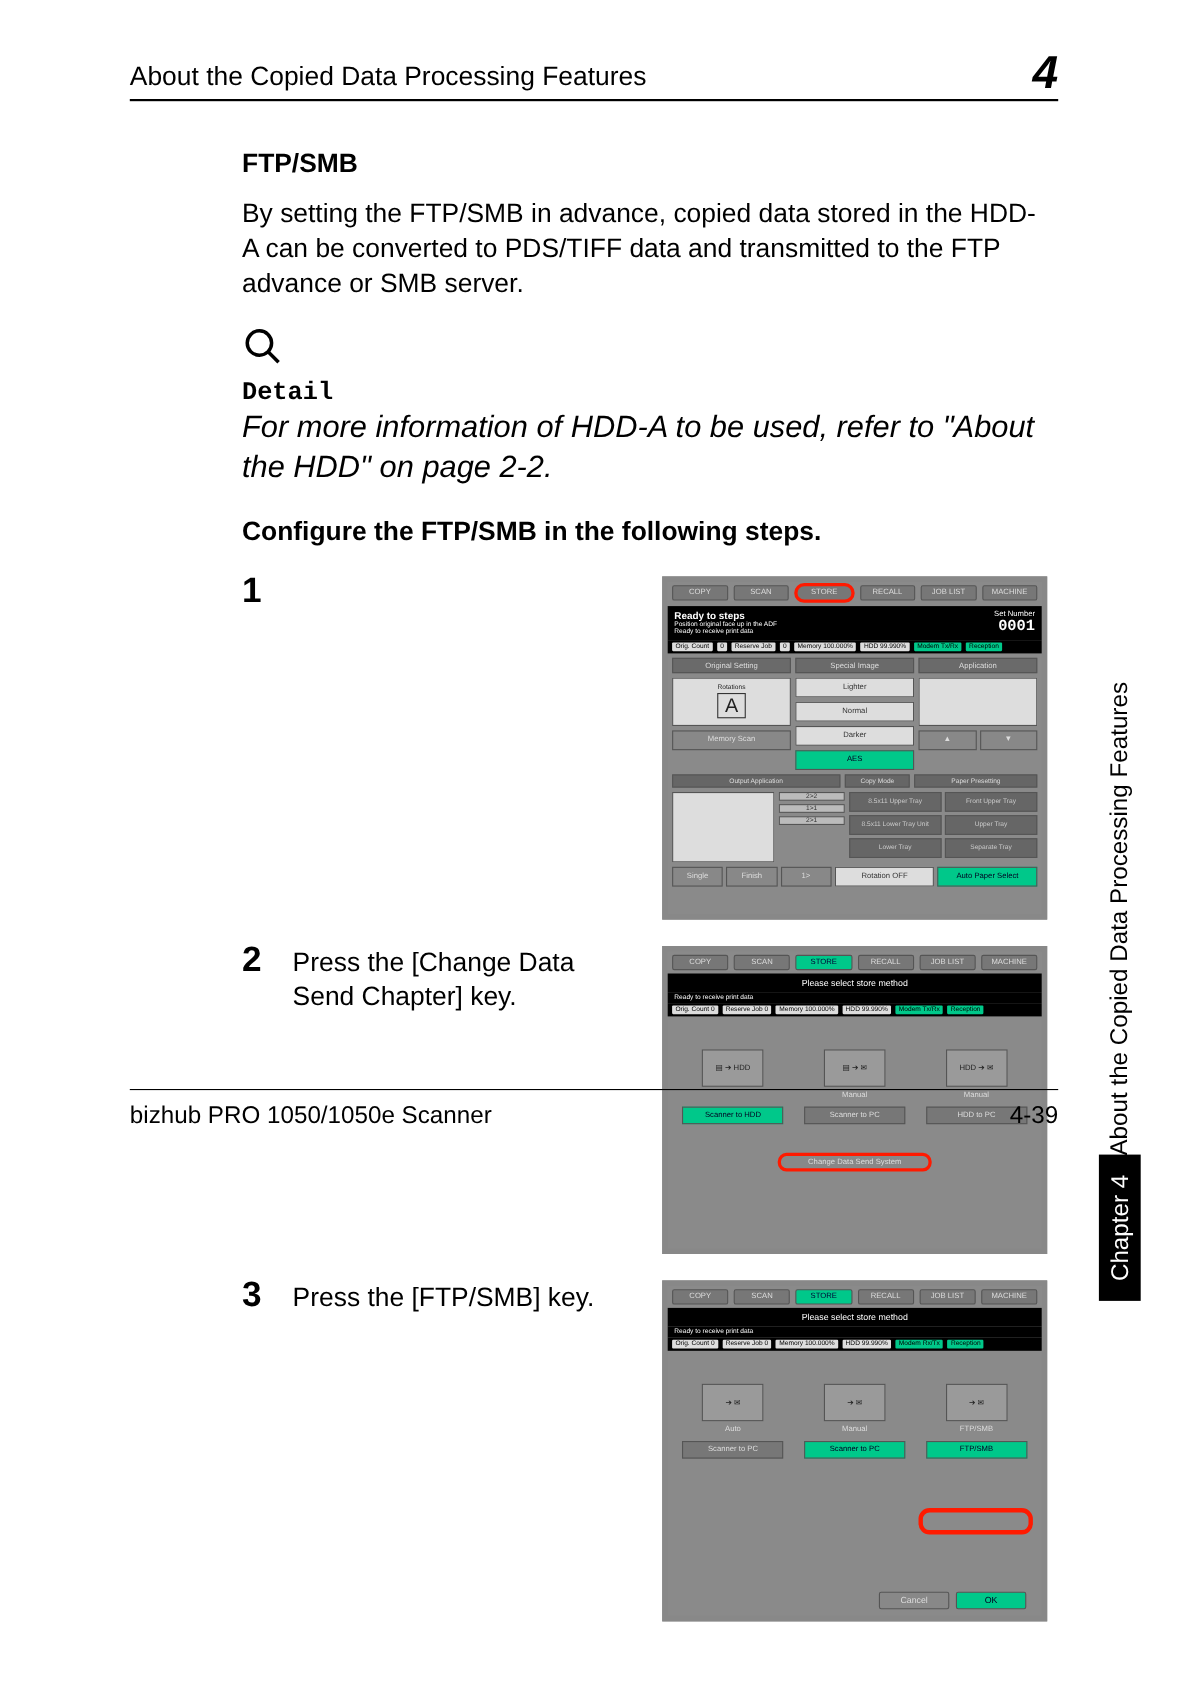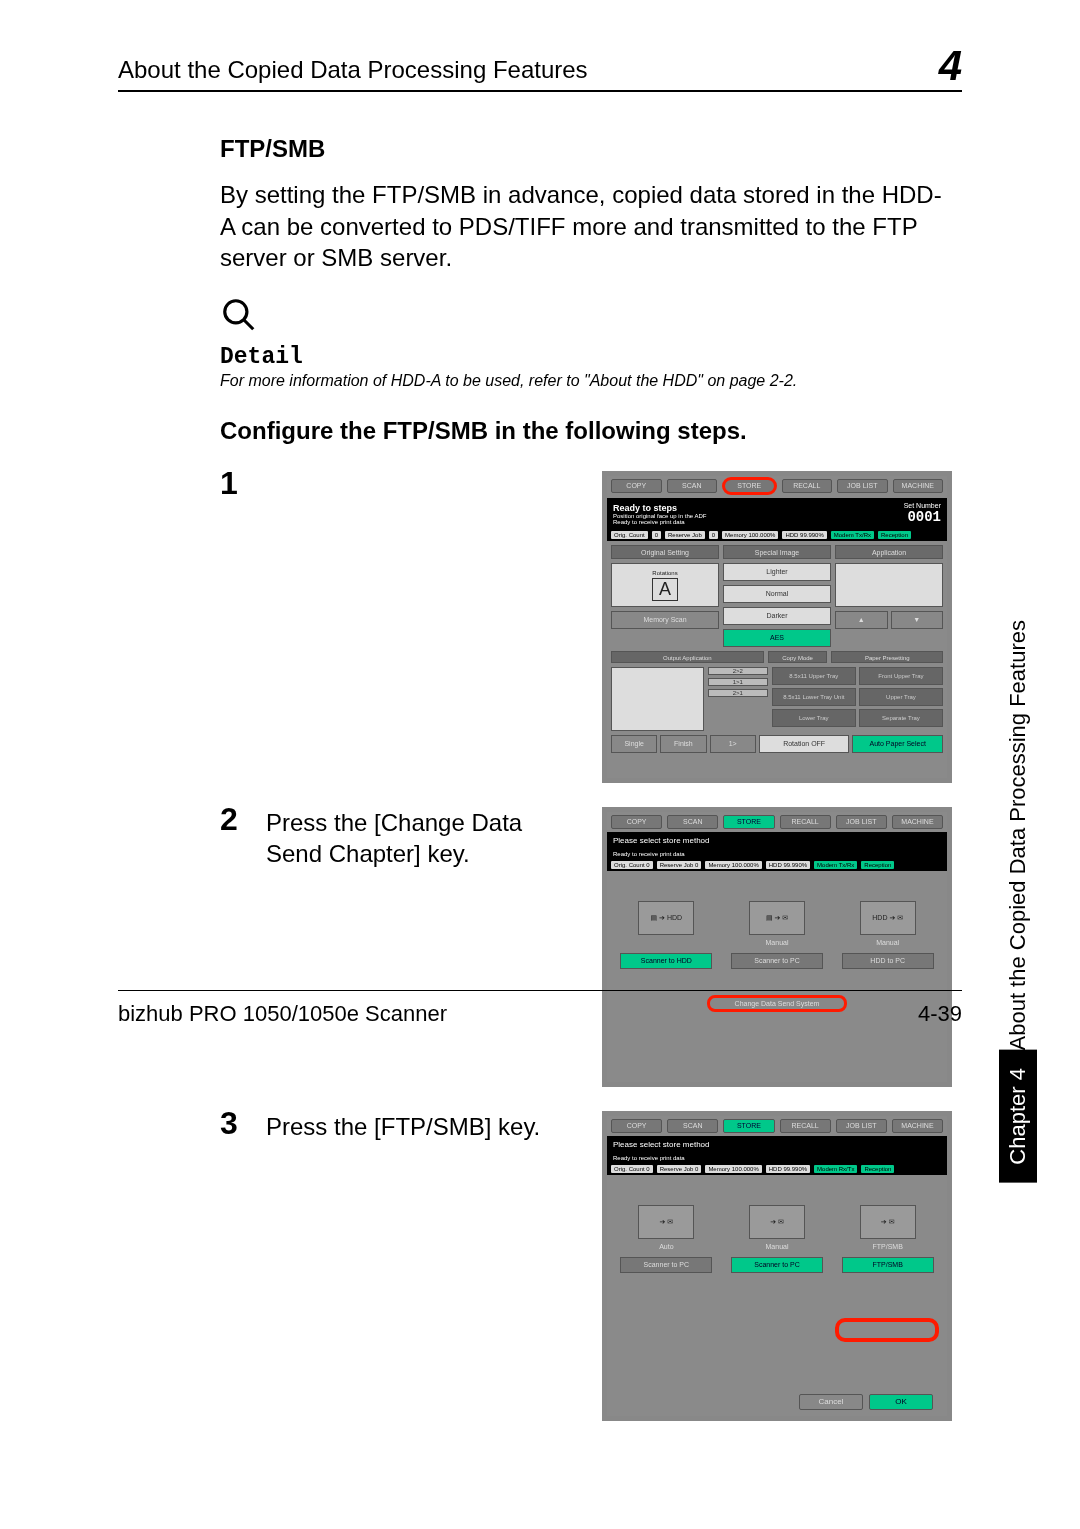--- a/index.html
+++ b/index.html
@@ -88,21 +88,21 @@
   }
   .detail-icon svg { width: 38px; height: 38px; }
   .detail-head {
     font-weight: bold;
     font-size: 23px;
     margin-top: 4px;
     font-family: Liberation Mono, monospace;
   }
   .detail-text {
     font-style: italic;
-    font-size: 16px;
+    font-size: 28px;
     line-height: 1.32;
     margin-bottom: 26px;
   }
   .configure-head {
     font-weight: bold;
     font-size: 24px;
     margin-bottom: 26px;
   }
 
   .step {
@@ -273,20 +273,21 @@
   .ss-mini { background: #bbb; border: 1px solid #555; font-size: 6px; display: flex; align-items: center; justify-content: center; color: #333; }
   .ss-mini.dark { background: #666; color: #ccc; }
   .ss-foot { display: flex; gap: 3px; padding: 0 4px 4px 4px; }
   .ss-foot .ss-btn { flex: 1; }
 
   
   .ss-msg {
     background: #000;
     padding: 4px 6px;
     font-size: 8px;
+    text-align: center;
   }
   .ss-body2 {
     display: flex;
     gap: 8px;
     justify-content: space-around;
     padding: 30px 8px 6px 8px;
   }
   .ss-meth {
     flex: 1;
     display: flex;
@@ -382,21 +383,21 @@
     <span class="chapter-num">4</span>
   </div>
 
   <div class="side-tab">
     <span class="side-label">About the Copied Data Processing Features</span>
     <span class="side-black">Chapter 4</span>
   </div>
 
   <div class="body">
     <div class="section-head">FTP/SMB</div>
-    <div class="para">By setting the FTP/SMB in advance, copied data stored in the HDD-A can be converted to PDS/TIFF more and transmitted to the FTP server or SMB server.</div>
+    <div class="para">By setting the FTP/SMB in advance, copied data stored in the HDD-A can be converted to PDS/TIFF data and transmitted to the FTP advance or SMB server.</div>
 
     <div class="detail-icon">
       <svg viewBox="0 0 24 24" fill="none" stroke="#000" stroke-width="2">
         <circle cx="10" cy="10" r="7"></circle>
         <line x1="15" y1="15" x2="21" y2="21"></line>
       </svg>
     </div>
     <div class="detail-head">Detail</div>
     <div class="detail-text">For more information of HDD-A to be used, refer to "About the HDD" on page 2-2.</div>
 

